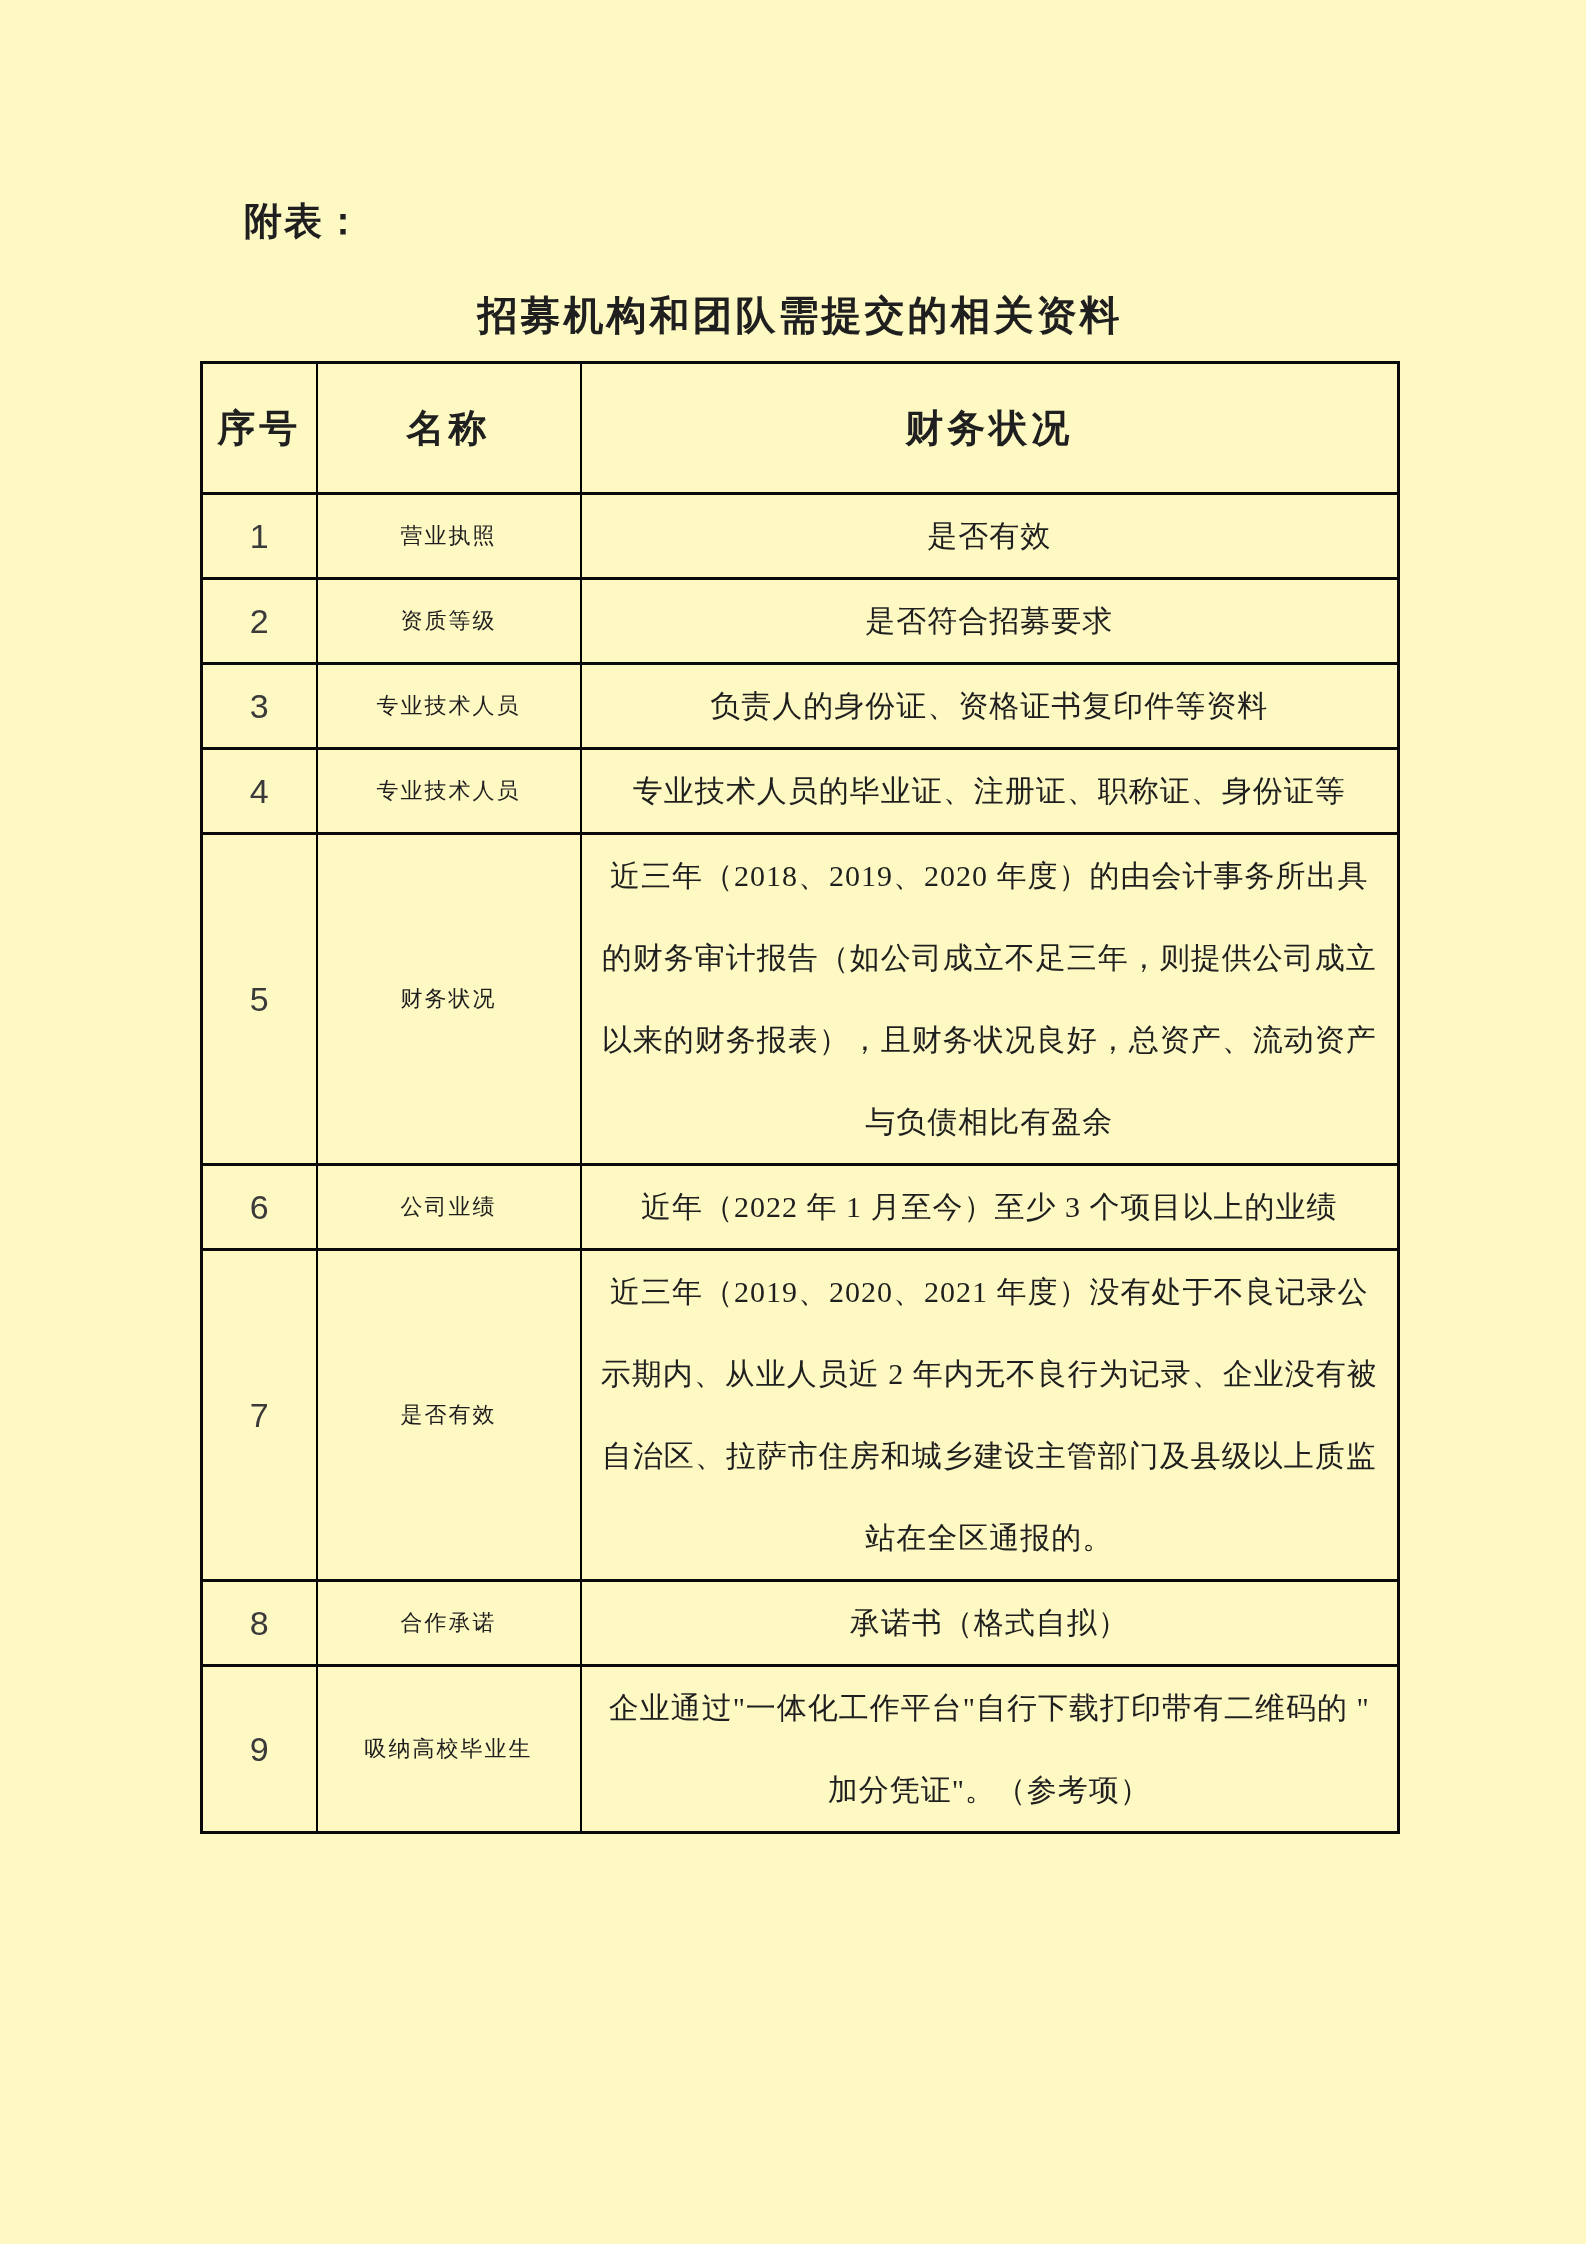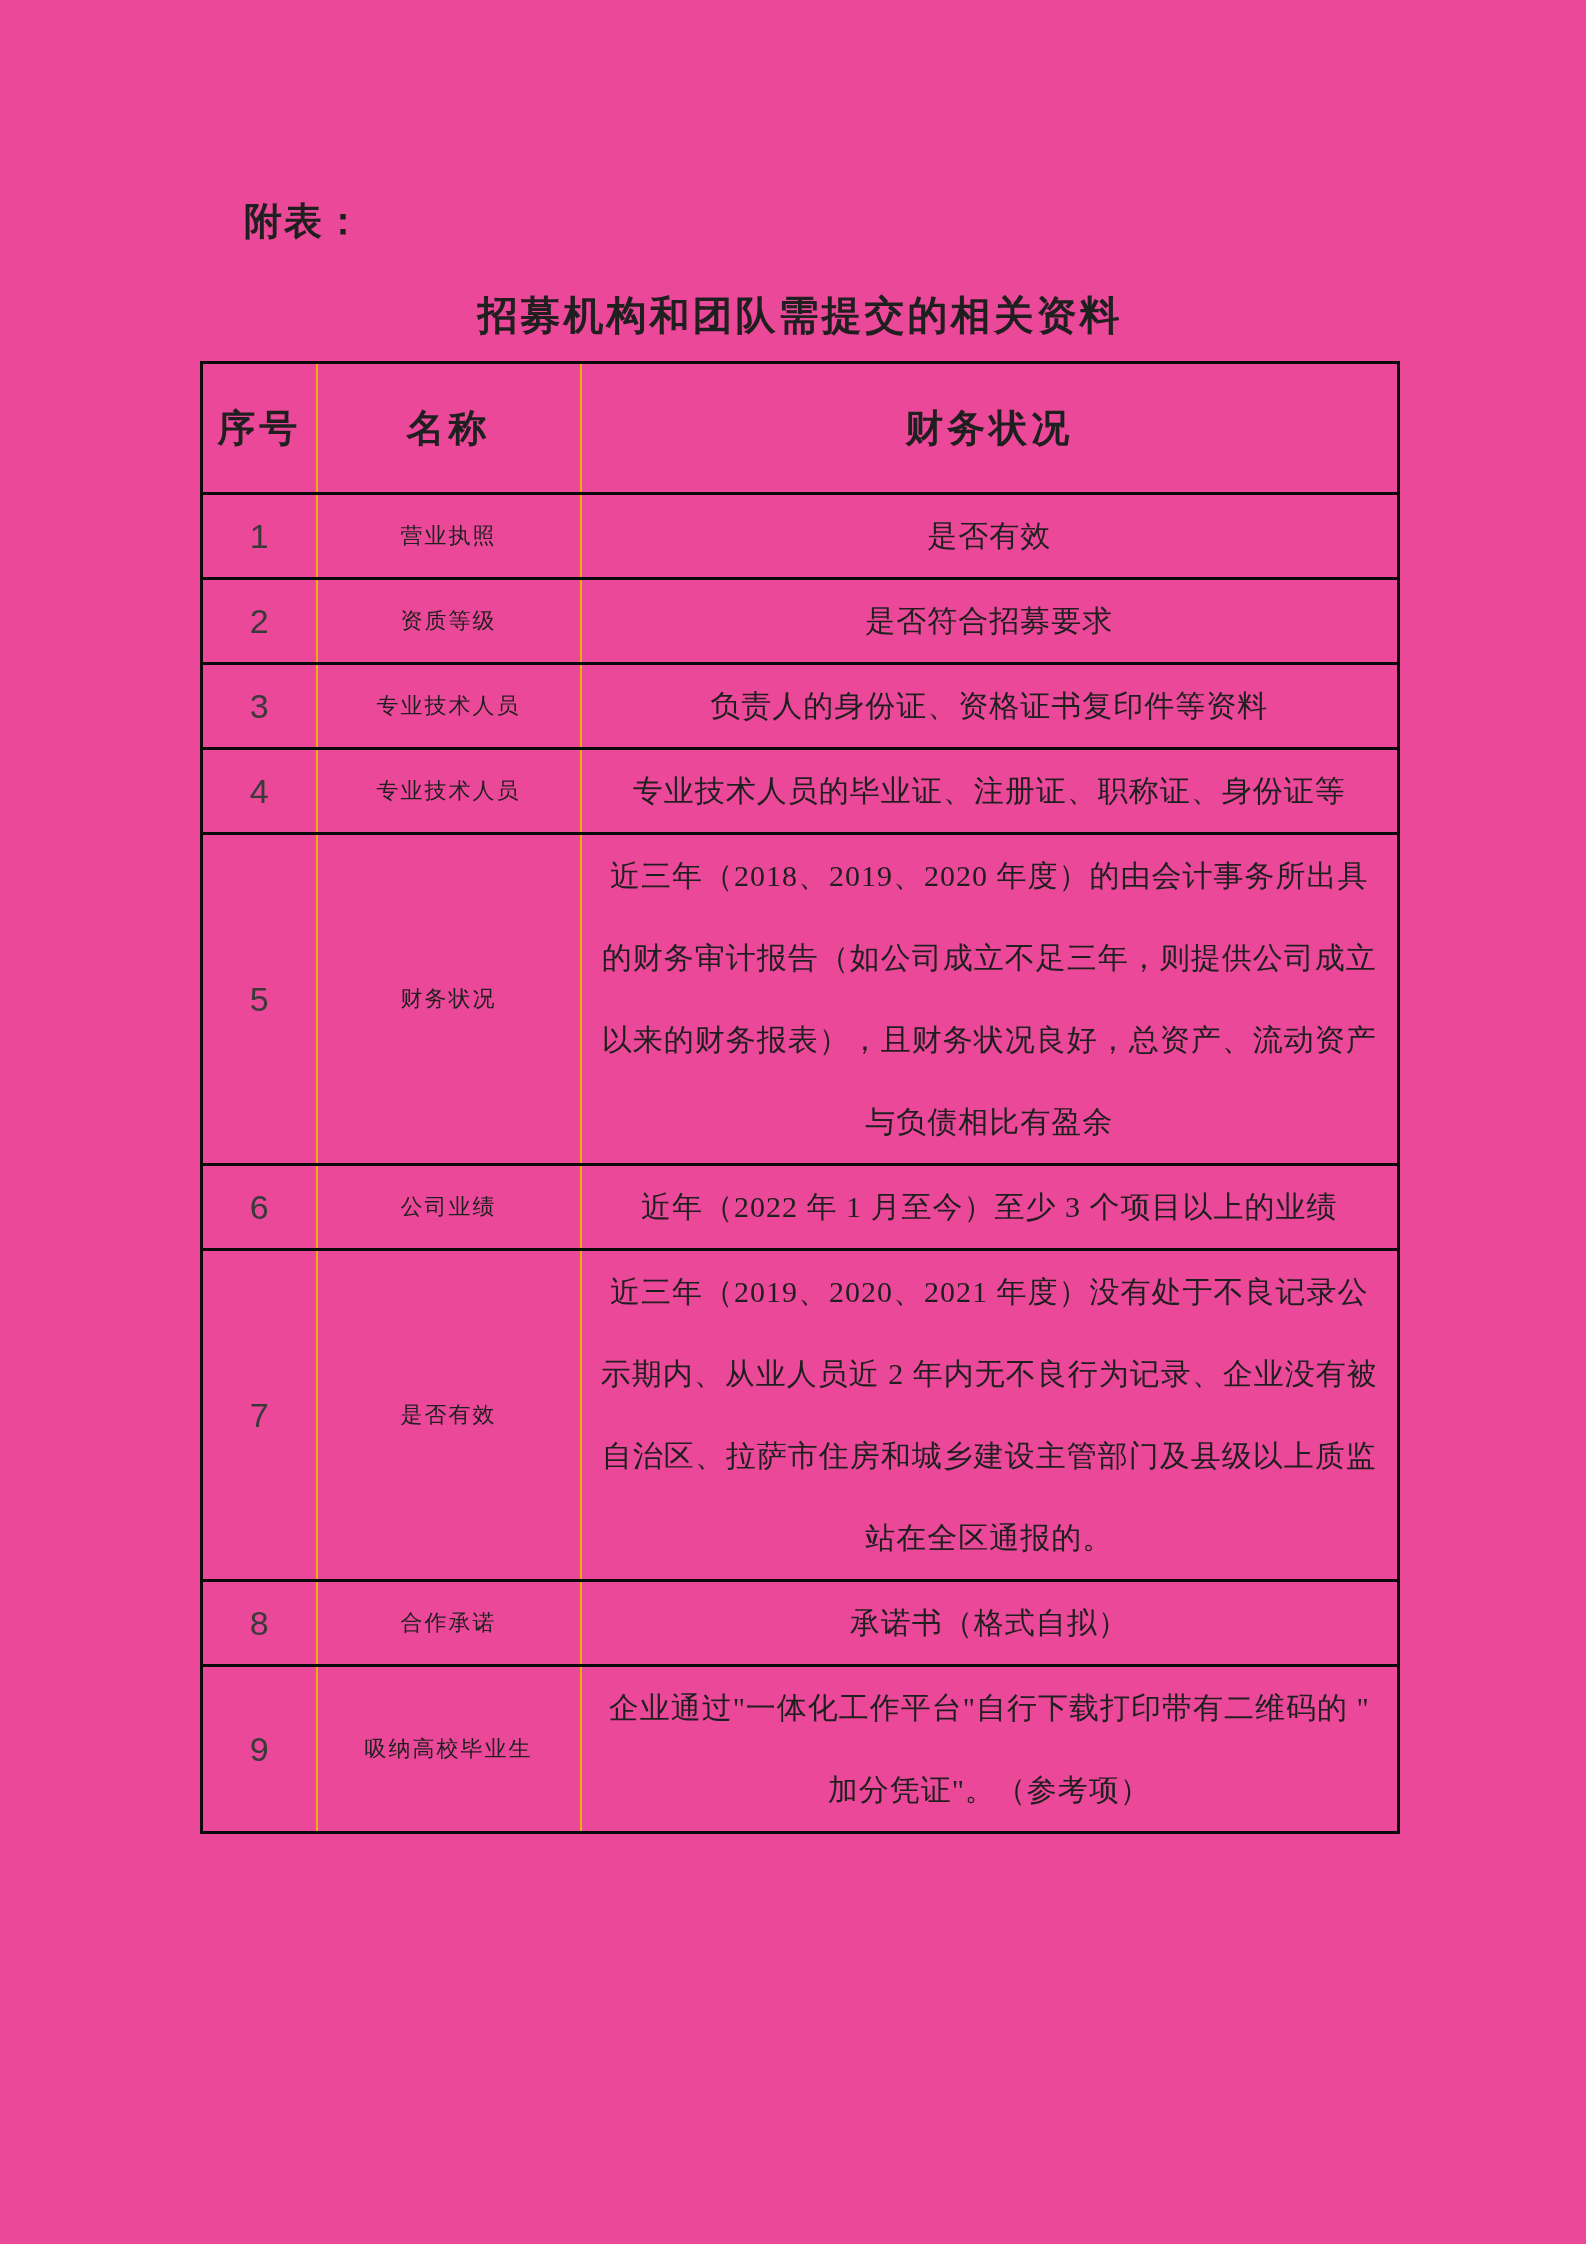--- a/index.html
+++ b/index.html
@@ -4,21 +4,21 @@
 <style>
   html, body {
     margin: 0;
     padding: 0;
     background: #ffffff;
   }
   #page {
     position: relative;
     width: 1586px;
     height: 2244px;
-    background: #ec4899;
+    background: #fef9c3;
     font-family: "Liberation Serif", "DejaVu Serif", serif;
     color: #1f1f1f;
   }
   .attach-label {
     position: absolute;
     left: 244px;
     top: 196px;
     font-size: 38px;
     font-weight: bold;
     letter-spacing: 2px;
@@ -38,21 +38,21 @@
     left: 200px;
     top: 361px;
     width: 1197px;
     border-collapse: collapse;
     table-layout: fixed;
   }
   table.main col.col-no   { width: 115px; }
   table.main col.col-name { width: 264px; }
   table.main col.col-content { width: 818px; }
   table.main th, table.main td {
-    border: 2px solid #eab308;
+    border: 2px solid #000000;
     vertical-align: middle;
     text-align: center;
     padding: 0;
   }
   table.main tr { border-top: 3px solid #0a0a0a; border-bottom: 3px solid #0a0a0a; }
   table.main { border: 3px solid #0a0a0a; }
   table.main th {
     height: 128px;
     font-size: 38px;
     font-weight: bold;

